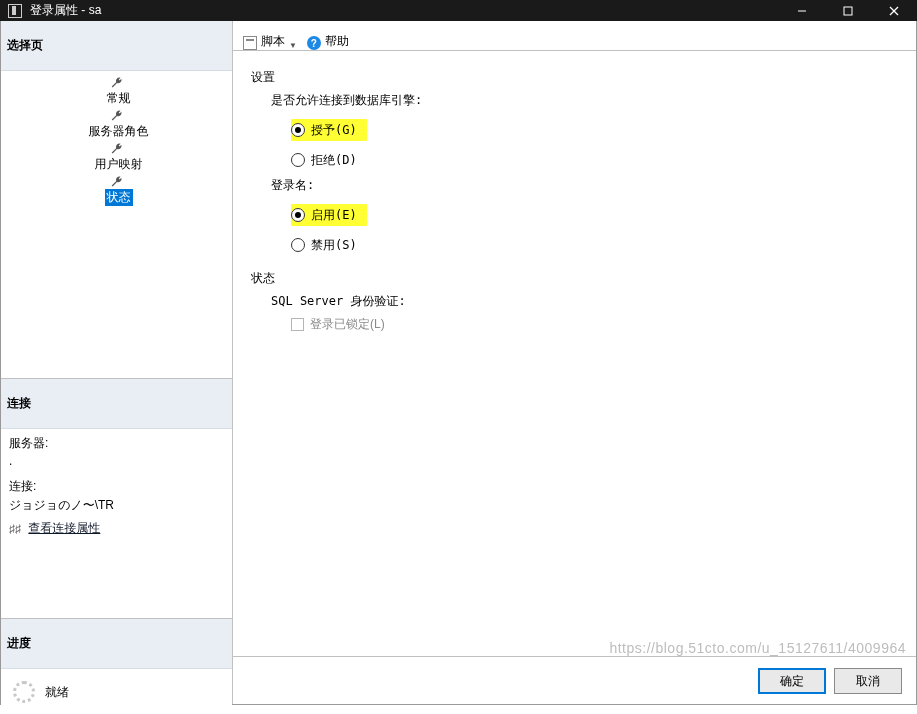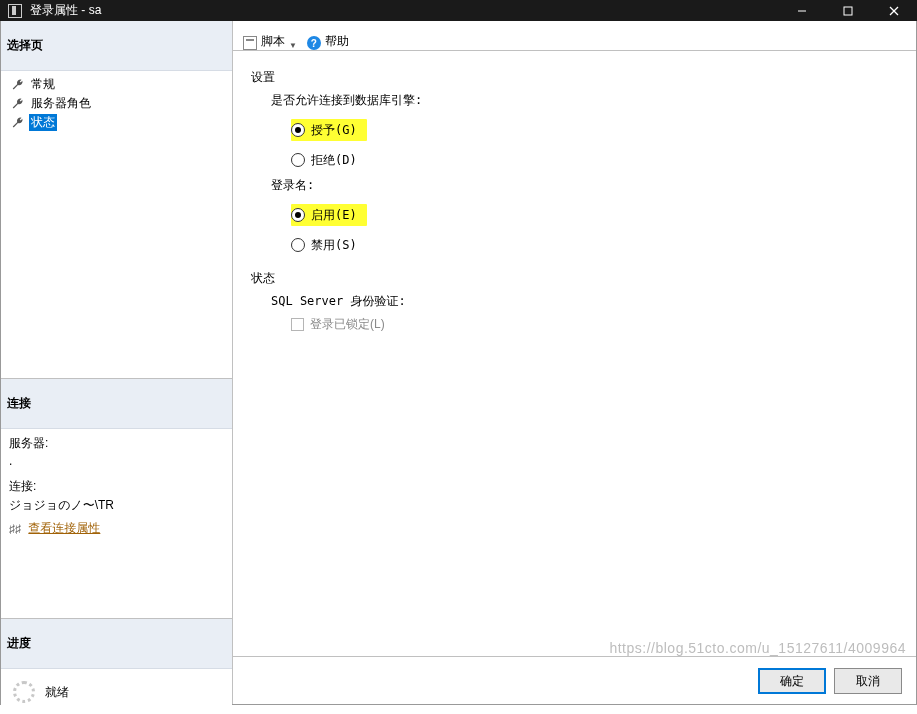--- a/index.html
+++ b/index.html
@@ -17,30 +17,30 @@
   
   .client { display:flex; height: calc(100% - 30px); border:1px solid #999; border-top:none; }
   .leftcol { width: 232px; display:flex; flex-direction:column; border-right:1px solid #c0c0c0; }
   .rightcol { flex:1; display:flex; flex-direction:column; background:#fff; position:relative; }
 
   
   .sechead { background:#e9eef5; padding:16px 6px; font-weight:bold; border-bottom:1px solid #d6dce5;font-family:Liberation Serif, serif; }
 
   
   .navlist { flex:0 0 auto; background:#fff; padding:4px 0 0 0; border-bottom:1px solid #c0c0c0; height: 308px; }
-  .navitem { display:flex; align-items:center; padding:1px 6px 1px 10px; cursor:default; }
+  .navitem { display:flex; align-items:center; padding:1px 6px 1px 10px; cursor:default;flex-direction:column; }
   .navitem .wrench { width:14px; height:14px; margin-right:4px; display:inline-block; }
   .navitem .wrench svg { fill:#555; }
   .navitem.selected span.lbl { background:#0078d7; color:#fff; padding:0 2px; }
   .navitem .lbl { padding:0 2px; }
 
   
   .connpanel { background:#fff; padding:6px 8px; border-bottom:1px solid #c0c0c0; flex:0 0 auto; height:190px; }
   .connpanel .row { margin-bottom:2px; }
-  .connlink { color:#a16207; text-decoration:underline; }
+  .connlink { color:#0f172a; text-decoration:underline; }
   .chain-icon { display:inline-block; width:16px; vertical-align:middle; color:#666; }
 
   
   .progpanel { background:#fff; padding:8px; flex:1; }
   .progrow { display:flex; align-items:center; gap:10px; padding:4px 0 0 4px; }
   .spinner { width:22px; height:22px; border:3px dotted #c8c8c8; border-radius:50%; }
 
   
   .rtoolbar { height:30px; border-bottom:1px solid #c0c0c0; display:flex; align-items:flex-end; padding:0 10px; gap:4px; }
   .rtoolbar .scripticon { width:14px; height:14px; border:1px solid #888; position:relative; }
@@ -104,20 +104,26 @@
         <span class="wrench"><svg viewBox="0 0 16 16">
               <path d="M13 3a4 4 0 0 1-5 5L3 13l-1-1 5-5a4 4 0 0 1 5-5l-2 2 1 1 2-2z"></path>
             </svg></span>
         <span class="lbl">常规</span>
       </div>
       <div class="navitem">
         <span class="wrench"><svg viewBox="0 0 16 16">
               <path d="M13 3a4 4 0 0 1-5 5L3 13l-1-1 5-5a4 4 0 0 1 5-5l-2 2 1 1 2-2z"></path>
             </svg></span>
         <span class="lbl">服务器角色</span>
+      </div>
+      <div class="navitem">
+        <span class="wrench"><svg viewBox="0 0 16 16">
+              <path d="M13 3a4 4 0 0 1-5 5L3 13l-1-1 5-5a4 4 0 0 1 5-5l-2 2 1 1 2-2z"></path>
+            </svg></span>
+        <span class="lbl">用户映射</span>
       </div>
       <div class="navitem selected">
         <span class="wrench"><svg viewBox="0 0 16 16">
               <path d="M13 3a4 4 0 0 1-5 5L3 13l-1-1 5-5a4 4 0 0 1 5-5l-2 2 1 1 2-2z"></path>
             </svg></span>
         <span class="lbl">状态</span>
       </div>
     </div>
 
     <div class="sechead">连接</div>

